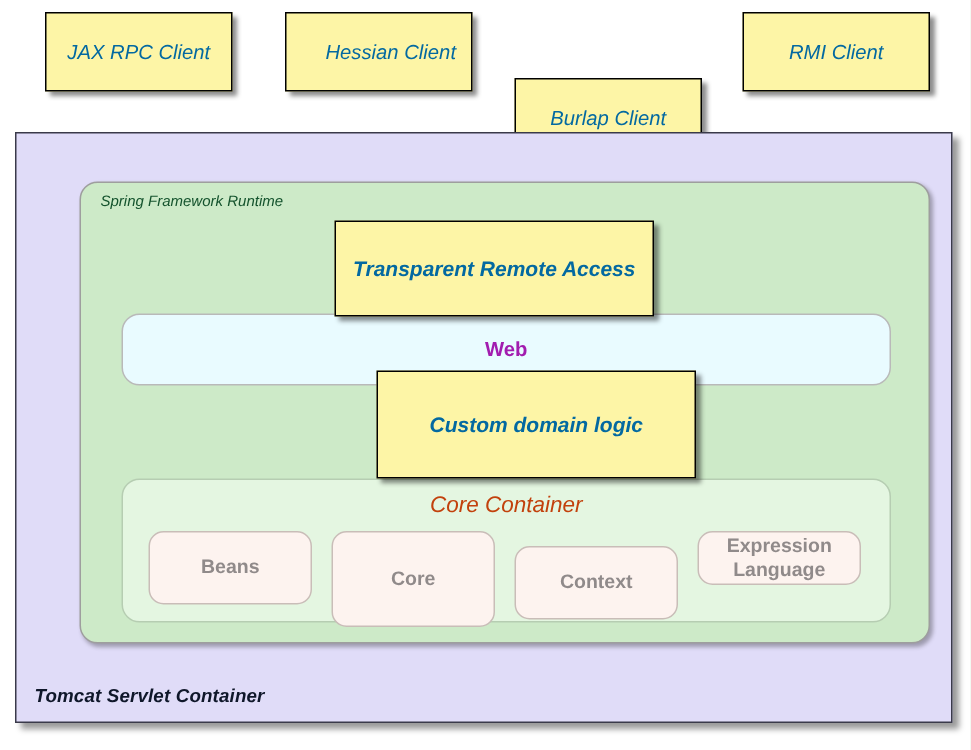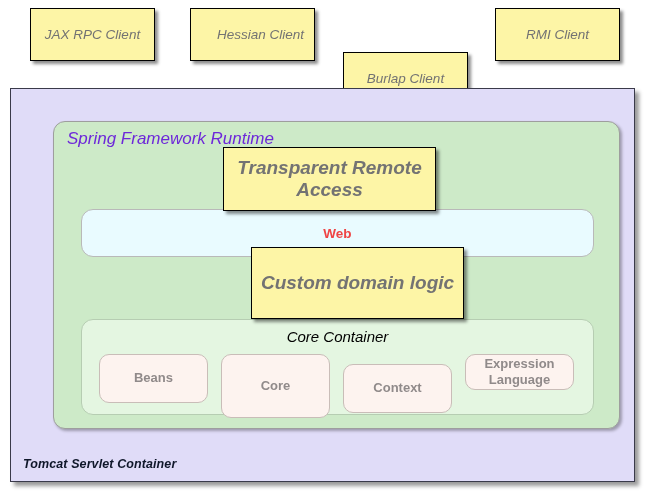--- a/index.html
+++ b/index.html
@@ -30,30 +30,30 @@
     align-items: center;
     justify-content: center;
     text-align: center;
   }
 
   
   .yellow-box {
     background: #fdf5a6;
     border: 1.5px solid #000000;
     box-shadow: 3px 3px 3px rgba(0,0,0,0.45);
-    color: #737373;
+    color: #0369a1;
     font-style: italic;
     font-weight: bold;
   }
   .client-box {
     font-size: 13.5px;
     font-weight: normal;
   }
   .feature-box {
-    font-size: 19px;
+    font-size: 14px;
   }
 
   
   .outer-container {
     background: #e0dcf8;
     border: 1.5px solid #3a3a4a;
     box-shadow: 4px 4px 4px rgba(0,0,0,0.40);
     display: block;
   }
   .outer-label {
@@ -72,57 +72,57 @@
     background: #cdeac8;
     border: 1px solid #9e9e9e;
     border-radius: 12px;
     box-shadow: 2px 2px 3px rgba(0,0,0,0.30);
     display: block;
   }
   .runtime-label {
     position: absolute;
     left: 13px;
     top: 7px;
-    font-size: 17px;
-    font-style: italic;
-    color: #6d28d9;
+    font-size: 10px;
+    font-style: italic;
+    color: #14532d;
   }
 
   
   .web-band {
     background: #e9fbff;
     border: 1px solid #b9b9b9;
     border-radius: 12px;
     display: block;
   }
   .web-label {
     position: absolute;
     left: 0; right: 0;
     top: 50%;
     transform: translateY(-50%);
     text-align: center;
     font-size: 13.5px;
     font-weight: bold;
-    color: #ef4444;
+    color: #a21caf;
   }
 
   
   .core-container {
     background: #e4f6e1;
     border: 1px solid #b6cdb2;
     border-radius: 12px;
     display: block;
   }
   .core-label {
     position: absolute;
     left: 0; right: 0;
     top: 8px;
     font-size: 15px;
     font-style: italic;
-    color: #000000;
+    color: #c2410c;
   }
 
   
   .module-chip {
     background: #fdf3ef;
     border: 1px solid #c9bdb8;
     border-radius: 10px;
     font-size: 13px;
     font-weight: bold;
     color: #908a8a;

